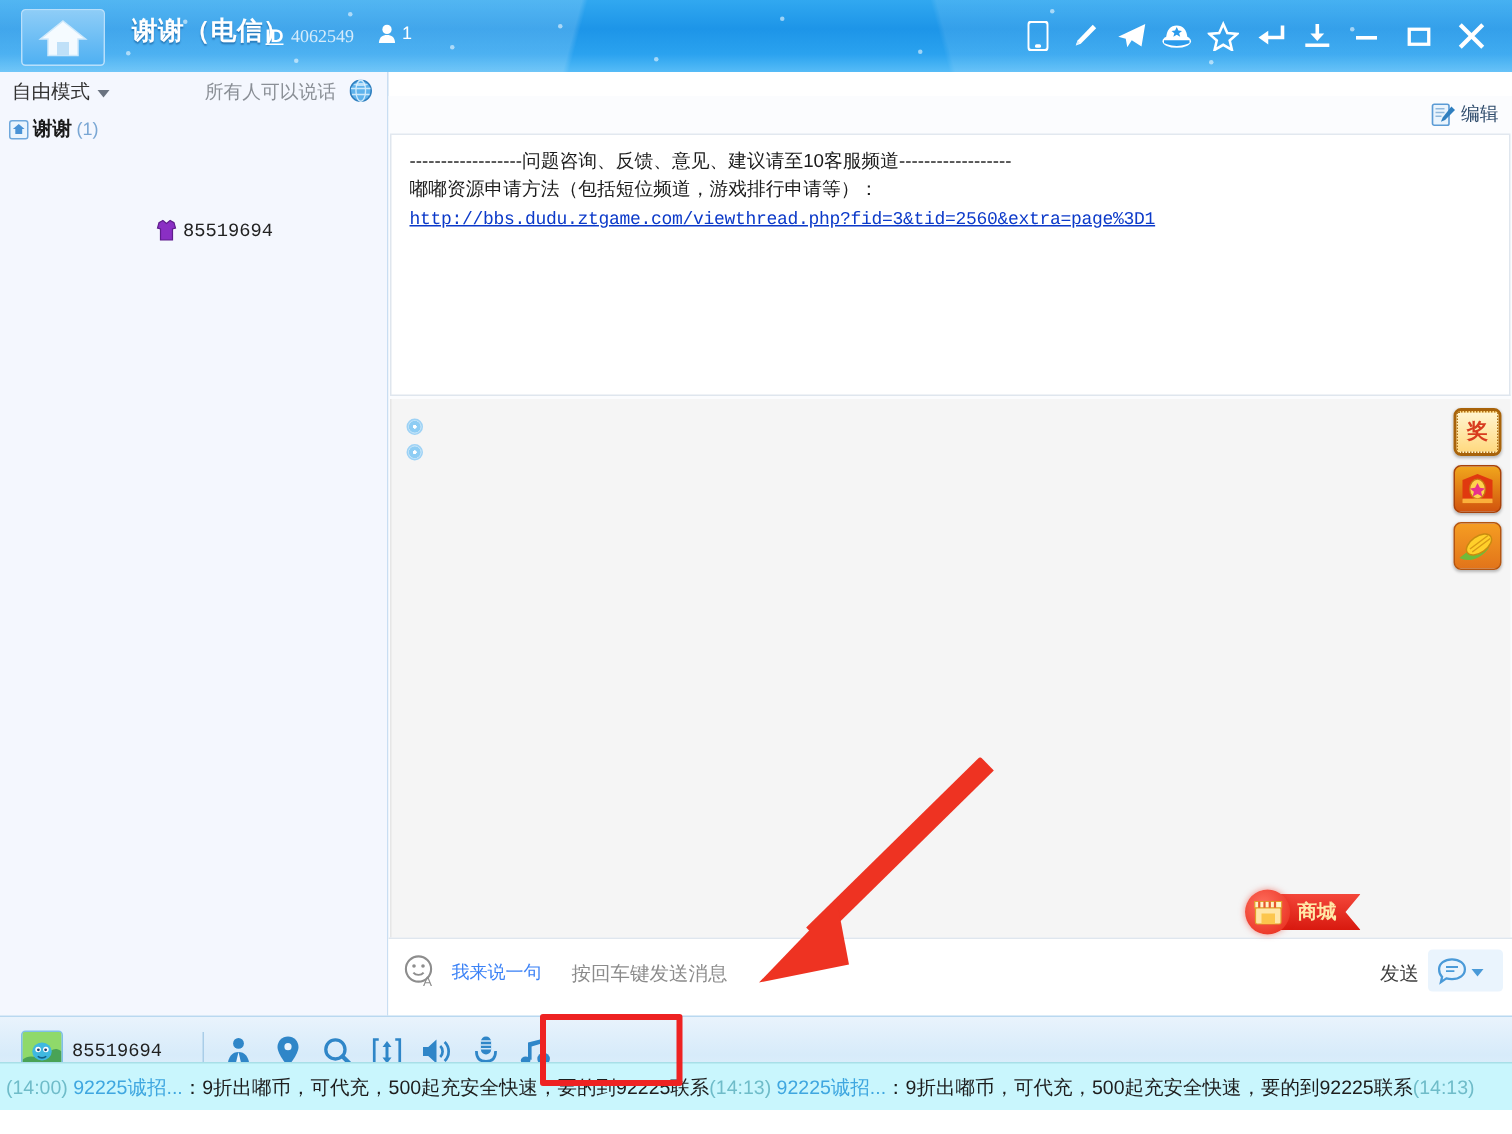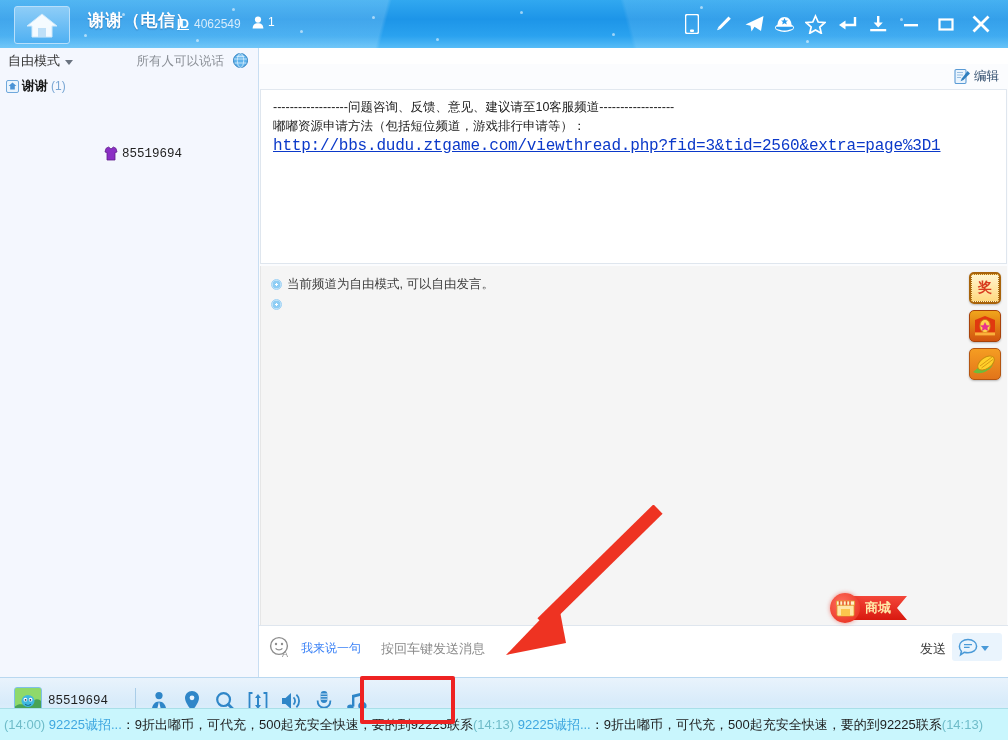--- a/index.html
+++ b/index.html
@@ -45,21 +45,21 @@
   }
   .ch-id-label {
     position:absolute; left: 177px; top: 17px;
     font-size: 12px; font-weight: bold; color:#ffffff;
     font-family:"Liberation Sans", sans-serif;
     text-decoration:underline;
   }
   .ch-id-val {
     position:absolute; left: 194px; top: 17px;
     font-size: 12px; color:#d6ecfb;
-    font-family:Liberation Sans, sans-serif;
+    font-family:Liberation Serif, serif;
   }
   .ch-users {
     position:absolute; left: 252px; top: 15px;
     display:flex; align-items:center; gap:4px;
     font-size:12px; color:#ffffff;
   }
   .tb-icons {
     position:absolute; right: 10px; top: 8px; height: 32px;
     display:flex; align-items:center; gap:0px;
   }
@@ -134,21 +134,21 @@
   }
   .notice-body {
     position:absolute; left:1px; top:26px; width:747px; height:174px;
     background:#ffffff; border:1px solid #dfe6ee; border-top:none;
     padding:8px 28px 0 12px; overflow:hidden;
   }
   .notice-body .ln {
     font-size:12.5px; color:#1b1b1b; line-height:19px; white-space:nowrap;
   }
   .notice-body a {
-    font-size:16px; color:#0b39c9; text-decoration:underline;
+    font-size:12px; color:#0b39c9; text-decoration:underline;
     font-family:"Liberation Mono","DejaVu Sans Mono", monospace;
     letter-spacing:-0.2px; line-height:20px; display:inline-block;
   }
   .chat-area {
     position:absolute; left:1px; top:202px; width:747px; height:394px;
     background:#f5f5f5; border-left:1px solid #e6e6e6;
     padding:10px 0 0 10px;
   }
   .sysmsg { display:flex; align-items:flex-start; gap:5px; margin-bottom:3px; }
   .sysmsg .bullet {
@@ -409,21 +409,20 @@
 
     <div class="notice-body">
       <div class="ln">------------------问题咨询、反馈、意见、建议请至10客服频道------------------</div>
       <div class="ln">嘟嘟资源申请方法（包括短位频道，游戏排行申请等）：</div>
       <a href="#">http://bbs.dudu.ztgame.com/viewthread.php?fid=3&amp;tid=2560&amp;extra=page%3D1</a>
     </div>
 
     <div class="chat-area">
       <div class="sysmsg">
         <span class="bullet"></span>
-        <span class="txt">当前频道为自由模式, 可以自由发言。</span>
       </div>
       <div class="sysmsg">
         <span class="bullet"></span>
       </div>
 
       <div class="float-icons">
         <div class="fi fi-award">
           <span class="inner">奖</span>
         </div>
         <div class="fi fi-egg">

